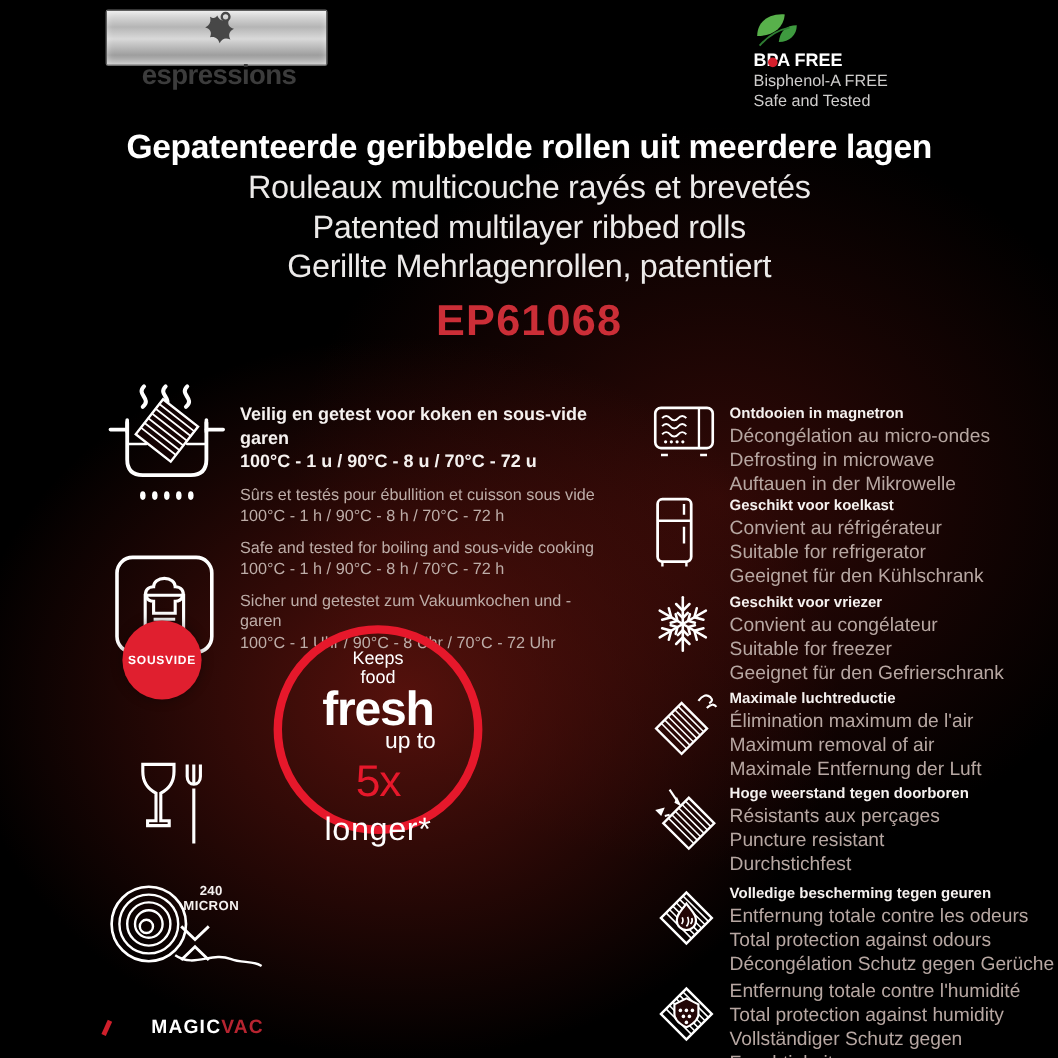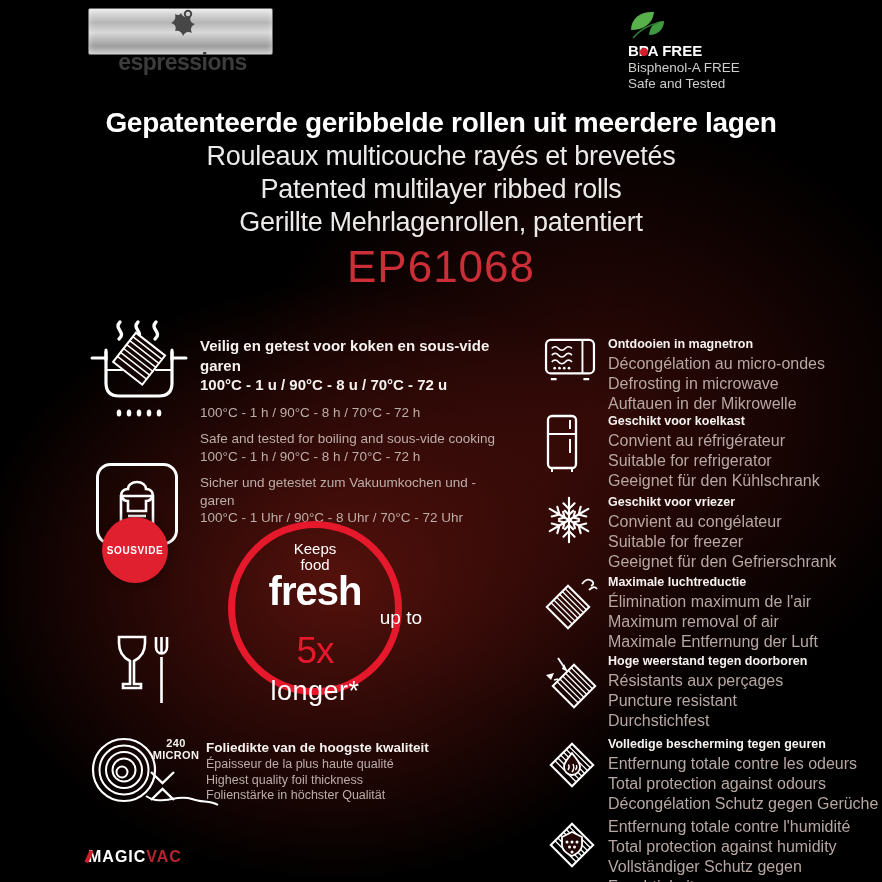--- a/index.html
+++ b/index.html
@@ -27,21 +27,21 @@
   .bpa { left:628px; top:8px; display:flex; }
   .bpa-icons { width:42px; position:relative; }
   .bpa-dot { position:absolute; left:12px; top:40px; width:8px; height:8px; border-radius:50%; background:#d41f2c; }
   .bpa-l1 { font-size:15px; font-weight:700; color:#fff; }
   .bpa-l2 { font-size:13.5px; color:#cfcdcc; margin-top:1px; }
 
   
   .headlines { left:0; top:106px; width:882px; text-align:center; }
   .h-nl { font-size:28px; font-weight:700; color:#fff; line-height:34px; letter-spacing:-0.3px; }
   .h-sub { font-size:27px; font-weight:400; color:#eceae9; line-height:33px; letter-spacing:-0.3px; }
-  .h-patent { font-size:44px; font-weight:400; color:#cb2e37; line-height:50px; margin-top:3px; letter-spacing:1px; }
+  .h-patent { font-size:36px; font-weight:700; color:#cb2e37; line-height:50px; margin-top:3px; letter-spacing:1px; }
 
   
   .cook-icon { left:86px; top:318px; }
   .cook-text { left:200px; top:336px; width:310px; }
   .c-title { font-size:15px; font-weight:700; color:#f5f1ef; line-height:1.3; }
   .c-pair  { font-size:13.5px; color:#bdada8; line-height:1.3; margin-top:9px; }
 
   
   .sousvide { left:95px; top:462px; width:86px; height:130px; }
   .sv-circle {
@@ -51,39 +51,39 @@
     box-shadow:0 0 10px rgba(0,0,0,.4);
   }
 
   
   .fresh {
     left:228px; top:521px; width:174px; height:174px; box-sizing:border-box;
     border:7px solid #e6182b; border-radius:50%; text-align:center;
   }
   .fr-small { font-size:15px; line-height:16px; color:#fff; }
   .fr-fresh { font-size:40px; font-weight:700; line-height:36px; color:#fff; letter-spacing:-1px; }
-  .fr-upto  { font-size:19px; line-height:17px; color:#fff; transform:translateX(27px);text-align:right; }
+  .fr-upto  { font-size:19px; line-height:17px; color:#fff; transform:translateX(27px); }
   .fr-5x    { font-size:37px; font-weight:400; line-height:50px; color:#e6182b; letter-spacing:-1px; }
   .fr-long  { font-size:27px; font-weight:300; line-height:30px; color:#fff; letter-spacing:.5px; }
   .fresh-pad { padding-top:13px; }
 
   
   .glassfork { left:104px; top:632px; }
 
   
   .foil { left:88px; top:732px; width:420px; height:84px; }
   .micron-label { position:absolute; left:56px; top:5px; width:64px; text-align:center;
     font-size:11px; font-weight:700; line-height:12px; color:#f5f1ef; letter-spacing:.3px; }
   .foil-text { position:absolute; left:118px; top:8px; width:290px; }
   .foil-title { font-size:13.5px; font-weight:700; color:#f5f1ef; line-height:1.25; }
   .foil-line  { font-size:12.5px; color:#bdada8; line-height:1.25; }
 
   
   .magicvac { left:88px; top:848px; font-size:16px; font-weight:700; letter-spacing:1px; }
-  .mv-magic { color:#fff; }
+  .mv-magic { color:#fff;margin-left:38px; }
   .mv-vac   { color:#b72430; }
   .mv-accent { position:absolute; left:-1px; top:2px; width:4px; height:13px; background:#cf1f2b; transform:rotate(24deg); }
 
   
   .features { left:528px; top:337px; width:345px; }
   .feature { position:absolute; left:16px; width:345px; }
   .f-icon { position:absolute; left:0; top:0; width:54px; text-align:center; }
   .f-text { margin-left:64px; }
   .f-title { font-size:12.5px; font-weight:700; color:#f5f1ef; line-height:1.25; margin-bottom:1px; }
   .f-line  { font-size:16px; color:#b7a7a2; line-height:1.25; }
@@ -152,20 +152,21 @@
         <ellipse cx="73" cy="95" rx="2.3" ry="3.6"></ellipse>
       </g>
     </svg>
   </div>
   <div class="abs cook-text">
     <div class="c-title">
       <div>Veilig en getest voor koken en sous-vide garen</div>
       <div>100°C - 1 u / 90°C - 8 u / 70°C - 72 u</div>
     </div>
     <div class="c-pair">
+      <div>Sûrs et testés pour ébullition et cuisson sous vide</div>
       <div>100°C - 1 h / 90°C - 8 h / 70°C - 72 h</div>
     </div>
     <div class="c-pair">
       <div>Safe and tested for boiling and sous-vide cooking</div>
       <div>100°C - 1 h / 90°C - 8 h / 70°C - 72 h</div>
     </div>
     <div class="c-pair">
       <div>Sicher und getestet zum Vakuumkochen und - garen</div>
       <div>100°C - 1 Uhr / 90°C - 8 Uhr / 70°C - 72 Uhr</div>
     </div>
@@ -213,26 +214,20 @@
         <circle cx="34" cy="40" r="5.5" stroke-width="2"></circle>
         <path d="M58 64 c16 11 30 -3 46 3 c10 4 18 1 26 6" stroke-width="2"></path>
         <path d="M63 40 l11.5 11 l11.5 -11" stroke-width="2.4"></path>
         <path d="M63 68 l11.5 -11 l11.5 11" stroke-width="2.4"></path>
       </svg>
     </span>
     <div class="micron-label">
       <div>240</div>
       <div>MICRON</div>
     </div>
-    <div class="foil-text">
-      <div class="foil-title">Foliedikte van de hoogste kwaliteit</div>
-      <div class="foil-line">Épaisseur de la plus haute qualité</div>
-      <div class="foil-line">Highest quality foil thickness</div>
-      <div class="foil-line">Folienstärke in höchster Qualität</div>
-    </div>
   </div>
 
   <div class="abs magicvac">
     <span class="mv-accent"></span>
     <span class="mv-magic">MAGIC</span><span class="mv-vac">VAC</span>
   </div>
 
   <div class="abs features">
 
     <div class="feature" style="top:0">

